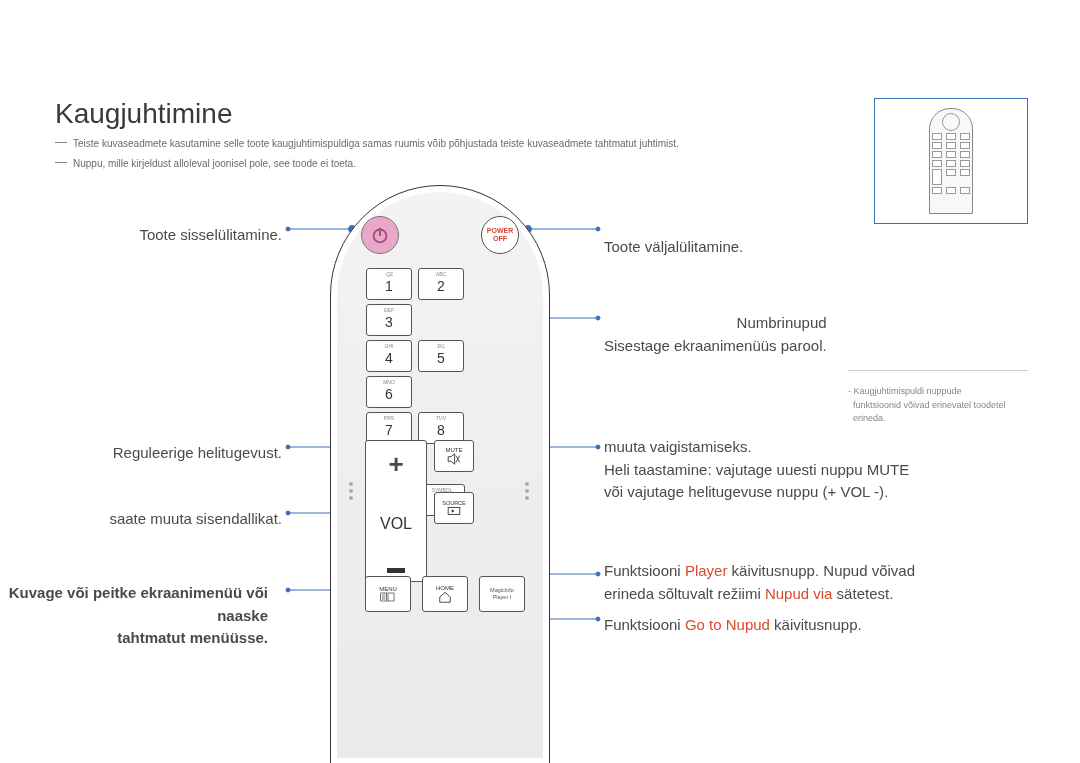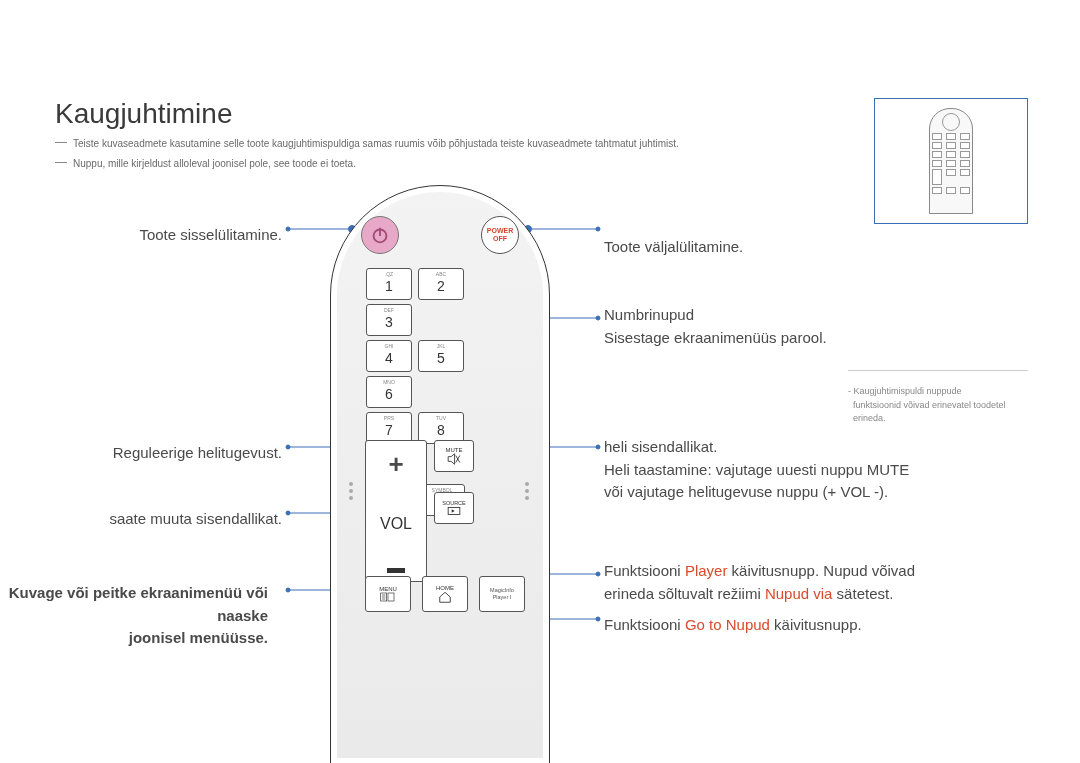--- a/index.html
+++ b/index.html
@@ -48,29 +48,29 @@
 
 <div class="title">Kaugjuhtimine</div>
 
 <div class="note n1"><span class="dash"></span><span>Teiste kuvaseadmete kasutamine selle toote kaugjuhtimispuldiga samas ruumis võib põhjustada teiste kuvaseadmete tahtmatut juhtimist.</span></div>
 <div class="note n2"><span class="dash"></span><span>Nuppu, mille kirjeldust alloleval joonisel pole, see toode ei toeta.</span></div>
 
 <div class="label left" style="right:798px; top:224px;">Toote sisselülitamine.</div>
 <div class="label left" style="right:798px; top:442px;">Reguleerige helitugevust.</div>
 <div class="label left" style="right:798px; top:508px;">saate muuta sisendallikat.</div>
 <div class="label left" style="right:812px; top:582px;font-weight:bold;">
-  <span>Kuvage või peitke ekraanimenüü või naaske</span><br><span>joonisel menüüsse.</span>
+  <span>Kuvage või peitke ekraanimenüü või naaske</span><br><span>tahtmatut menüüsse.</span>
 </div>
 
 <div class="label right" style="left:604px; top:224px;margin-top:12px;">Toote väljalülitamine.</div>
-<div class="label right" style="left:604px; top:304px;">
+<div class="label right" style="left:604px; top:312px;text-align:right;">
   <span>Numbrinupud</span><br><span>Sisestage ekraanimenüüs parool.</span>
 </div>
 <div class="label right" style="left:604px; top:436px;">
-  <span>heli sisendallikat.</span><br>
+  <span>muuta vaigistamiseks.</span><br>
   <span>Heli taastamine: vajutage uuesti nuppu </span><span>MUTE</span><br>
   <span>või vajutage helitugevuse nuppu (+ VOL -).</span>
 </div>
 <div class="label right" style="left:604px; top:560px;">
   <span>Funktsiooni </span><span class="hl">Player</span><span> käivitusnupp. Nupud võivad</span><br>
   <span>erineda sõltuvalt režiimi </span><span class="hl">Nupud via</span><span> sätetest.</span>
 </div>
 <div class="label right" style="left:604px; top:614px;">
   <span>Funktsiooni </span><span class="hl">Go to Nupud</span><span> käivitusnupp.</span>
 </div>

